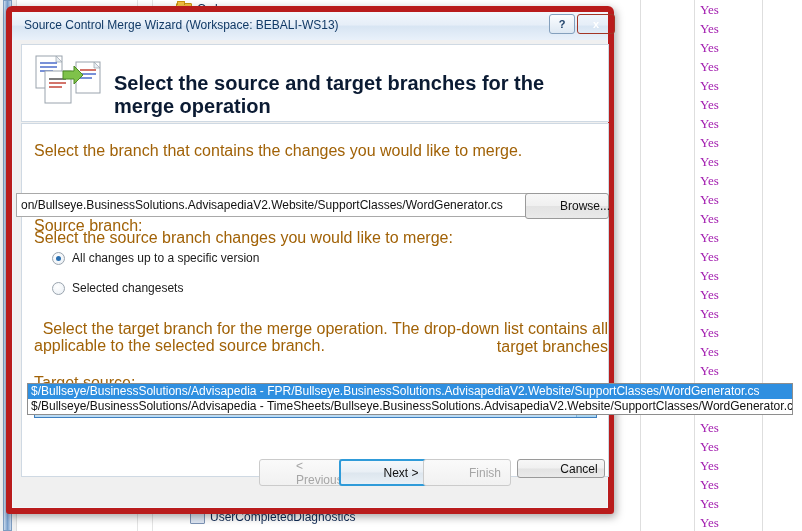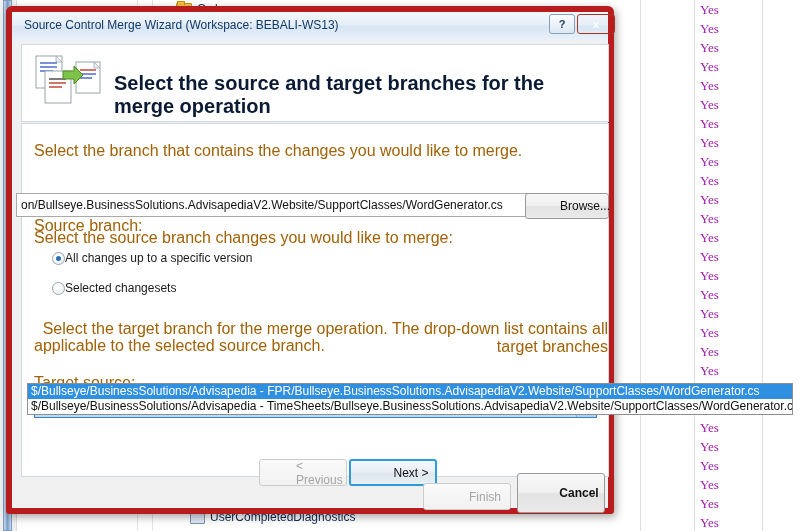--- a/index.html
+++ b/index.html
@@ -69,21 +69,21 @@
      font-size:12px;color:#111;padding:0 4px;line-height:22px;white-space:nowrap;overflow:hidden;font-family:"Liberation Sans",sans-serif;}
 
   .btn{position:absolute;box-sizing:border-box;border:1px solid #9a9a9a;border-radius:3px;
      background:linear-gradient(to bottom,#f7f7f7 0%,#f0f0f0 48%,#e3e3e3 52%,#eaeaea 100%);
      font-size:12px;color:#111;display:flex;align-items:center;justify-content:center;
      font-family:"Liberation Sans",sans-serif;padding-left:36px;}
   .btn.disabled{color:#a6a6a6;border-color:#cbcbcb;background:linear-gradient(to bottom,#fafafa,#f1f1f1);}
   .btn.default{border:2px solid #2f9bd9;border-radius:3px;
      background:linear-gradient(to bottom,#f4f8fb 0%,#e9eff5 48%,#dde6ee 52%,#e9f0f6 100%);}
 
-  .radio-row{position:absolute;display:flex;align-items:center;gap:0;font-size:12px;color:#1b1b1b;}
+  .radio-row{position:absolute;display:flex;align-items:center;gap:7px;font-size:12px;color:#1b1b1b;}
   .radio{width:13px;height:13px;border-radius:50%;box-sizing:border-box;
      border:1px solid #9aa4ae;background:radial-gradient(circle at 40% 35%,#ffffff,#e8eef4);position:relative;}
   .radio.on:after{content:"";position:absolute;left:3px;top:3px;width:5px;height:5px;border-radius:50%;background:#2a6fb0;}
 
   
   #combo{position:absolute;left:12px;top:272px;width:563px;height:22px;
      border:1px solid #3f7fbf;box-sizing:border-box;background:#bcdcf4;display:flex;align-items:center;}
   #combo-text{flex:1;padding-left:4px;font-size:12px;color:#0d2d4d;white-space:nowrap;overflow:hidden;
      font-family:"Liberation Sans",sans-serif;}
   #combo-arrow{width:19px;height:20px;display:flex;align-items:center;justify-content:center;
@@ -211,23 +211,23 @@
       <div class="lbl" style="left:12px;top:250px;">Target source:</div>
 
       <div id="combo">
         <div id="combo-text">$/Bullseye/BusinessSolutions/Advisapedia - FPR/Bullseye.BusinessSolutions.AdvisapediaV2.Website/Su</div>
         <div id="combo-arrow">▼</div>
       </div>
     </div>
 
     <div id="footer">
       <div class="btn disabled" style="left:246px;top:10px;width:88px;height:27px;">&lt; Previous</div>
-      <div class="btn default" style="left:336px;top:10px;width:88px;height:27px;">Next &gt;</div>
-      <div class="btn disabled" style="left:410px;top:10px;width:88px;height:27px;margin-top:24px;">Finish</div>
-      <div class="btn" style="left:504px;top:24px;width:88px;height:40px;font-weight:bold;">Cancel</div>
+      <div class="btn default" style="left:326px;top:10px;width:88px;height:27px;">Next &gt;</div>
+      <div class="btn disabled" style="left:410px;top:10px;width:88px;height:27px;">Finish</div>
+      <div class="btn" style="left:504px;top:10px;width:88px;height:19px;">Cancel</div>
     </div>
   </div>
 </div>
 
 <div id="dropdown">
     <div class="dd-item sel">$/Bullseye/BusinessSolutions/Advisapedia - FPR/Bullseye.BusinessSolutions.AdvisapediaV2.Website/SupportClasses/WordGenerator.cs</div>
     <div class="dd-item norm">$/Bullseye/BusinessSolutions/Advisapedia - TimeSheets/Bullseye.BusinessSolutions.AdvisapediaV2.Website/SupportClasses/WordGenerator.cs</div>
   </div>
 
 </body></html>

